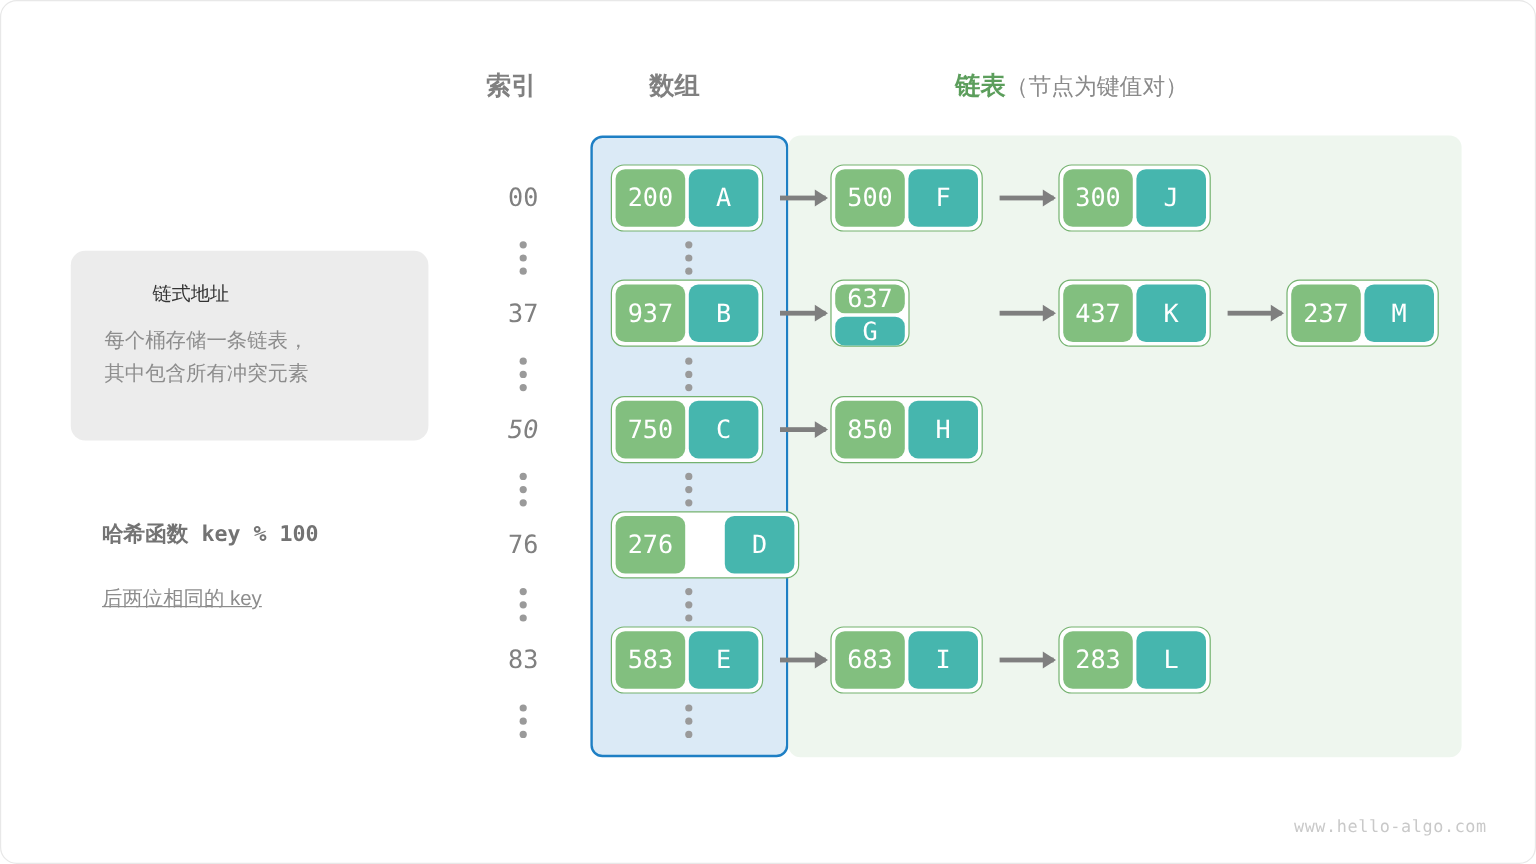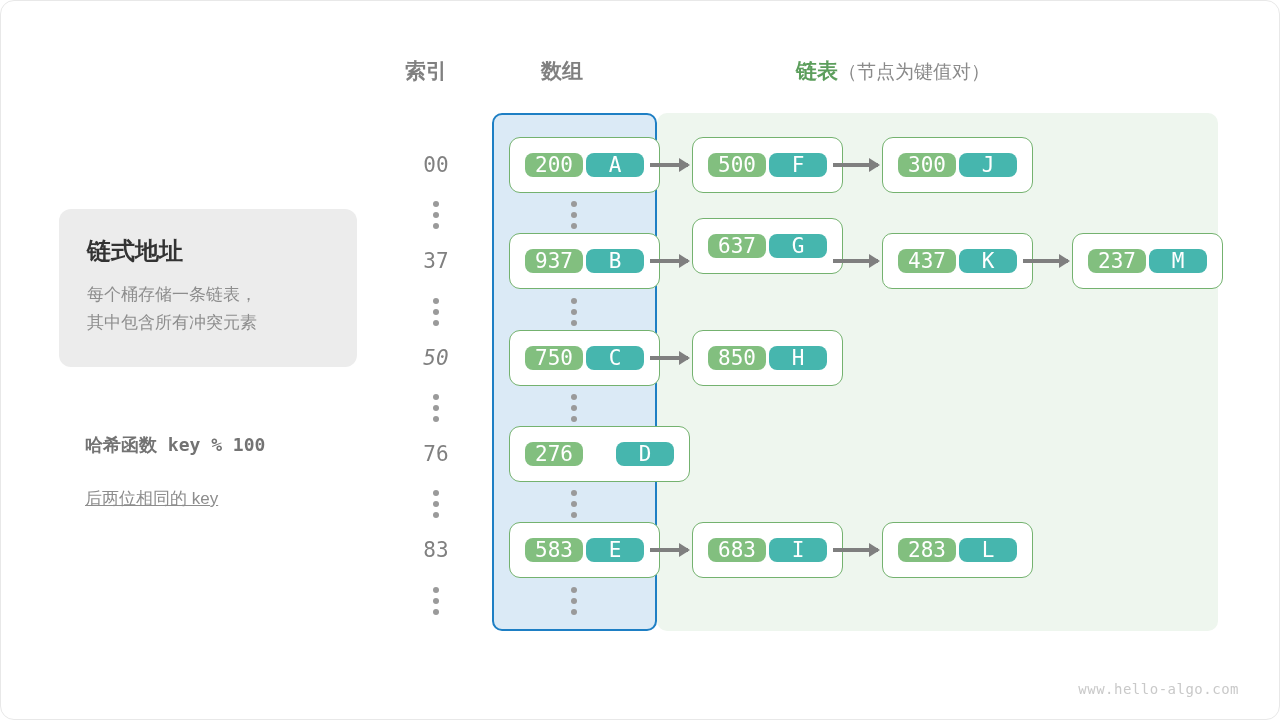--- a/index.html
+++ b/index.html
@@ -34,22 +34,23 @@
   
   .infocard {
     position: absolute;
     left: 58px; top: 208px;
     width: 298px; height: 158px;
     background: #ececec;
     border-radius: 12px;
     padding: 26px 26px 0 28px;
   }
   .infocard .title {
-    font-size: 24px; font-weight: bold; color: #333333;
+    font-size: 16px; font-weight: normal; color: #333333;
     margin-bottom: 14px;
+    margin-left: 40px;
   }
   .infocard .body {
     font-size: 17px; color: #8d8d8d; line-height: 1.62;
   }
 
   
   .hashnote { position: absolute; left: 84px; top: 432px; width: 300px; }
   .hashnote .title {
     font-size: 18px; font-weight: bold; color: #737373;
     font-family: "DejaVu Sans Mono", "Liberation Mono", monospace;
@@ -88,21 +89,21 @@
   }
   .dots i { display: block; width: 6px; height: 6px; border-radius: 50%; background: #9a9a9a; }
 
   
   .node {
     position: absolute;
     height: 56px;
     background: #ffffff;
     border: 1.5px solid #74b26f;
     border-radius: 11px;
-    padding: 15px;
+    padding: 3px;
     display: flex;
     gap: 3px;
   }
   .node .key, .node .val {
     display: flex; align-items: center; justify-content: center;
     font-family: "DejaVu Sans Mono", "Liberation Mono", monospace;
     font-size: 21px; color: #ffffff;
     border-radius: 8px;
   }
   .node .key { width: 58px; background: #82bf7f; }
@@ -180,21 +181,21 @@
         <i></i>
         <i></i>
         <i></i>
       </div>
       <div class="idx" style="top: 231px;">37</div>
       <div class="node" style="left: 508px; top: 232px;">
         <div class="key">937</div>
         <div class="val">B</div>
       </div>
       <div class="arrow" style="left: 649px; width: 38px; top: 258px;"></div>
-      <div class="node" style="left: 691px; top: 217px;">
+      <div class="node" style="left: 691px; top: 232px; flex-direction: column;">
         <div class="key">637</div>
         <div class="val">G</div>
       </div>
       <div class="arrow" style="left: 832px; width: 45px; top: 258px;"></div>
       <div class="node" style="left: 881px; top: 232px; border-radius: 10px;">
         <div class="key">437</div>
         <div class="val">K</div>
       </div>
       <div class="arrow" style="left: 1022px; width: 45px; top: 258px;"></div>
       <div class="node" style="left: 1071px; top: 232px;">

